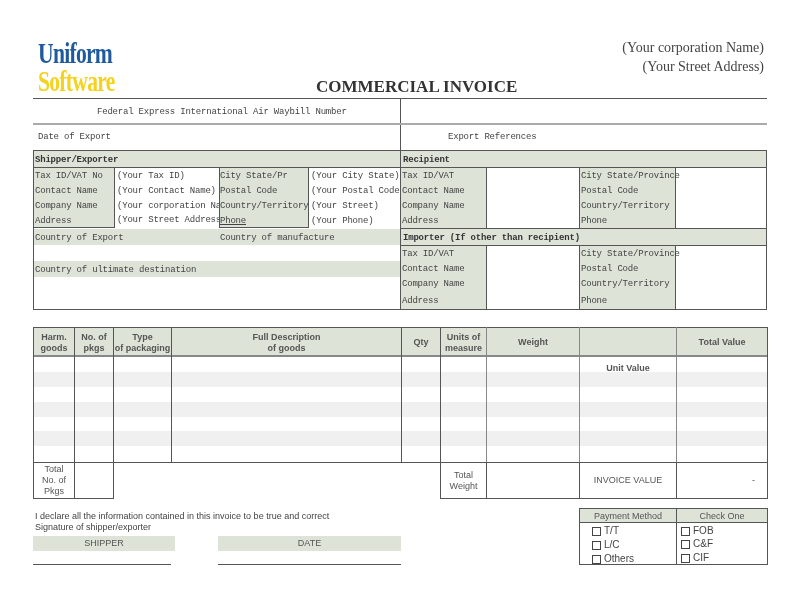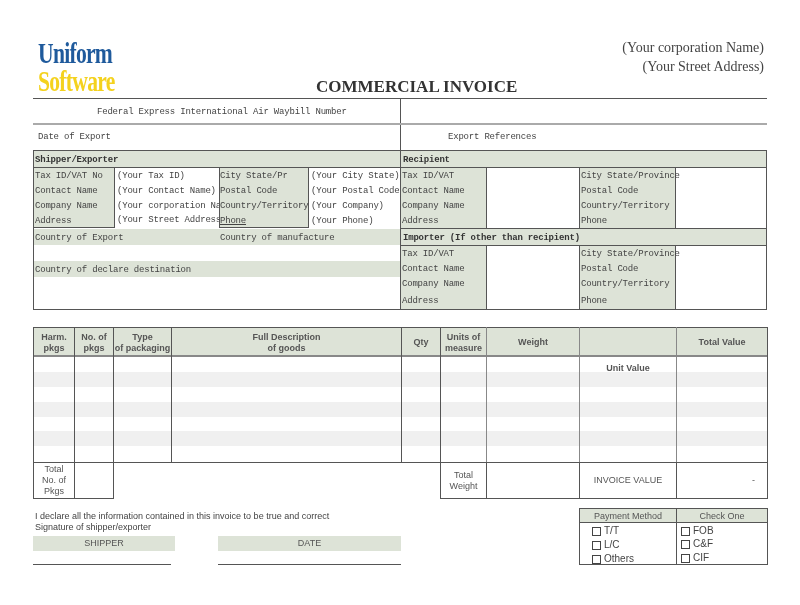--- a/index.html
+++ b/index.html
@@ -61,29 +61,29 @@
 <div class="abs mono" style="left:117px; top:201px; width:102px; overflow:hidden;">(Your corporation  Na</div>
 <div class="abs mono" style="left:117px; top:215px; width:102px; overflow:hidden;">(Your Street Address)</div>
 
 <div class="abs mono" style="left:220px; top:171px; width:67px; overflow:hidden;">City  State/Provir</div>
 <div class="abs mono" style="left:220px; top:186px;">Postal Code</div>
 <div class="abs mono" style="left:220px; top:201px;">Country/Territory</div>
 <div class="abs mono" style="left:220px; top:216px; text-decoration:underline;">Phone</div>
 
 <div class="abs mono" style="left:311px; top:171px;">(Your City State)</div>
 <div class="abs mono" style="left:311px; top:186px;">(Your Postal Code)</div>
-<div class="abs mono" style="left:311px; top:201px;">(Your Company)</div>
+<div class="abs mono" style="left:311px; top:201px;">(Your Street)</div>
 <div class="abs mono" style="left:311px; top:216px;">(Your Phone)</div>
 
 <div class="abs bg-green" style="left:34px; top:229px; width:366px; height:16px;"></div>
 <div class="abs mono" style="left:35px; top:233px;">Country of Export</div>
 <div class="abs mono" style="left:220px; top:233px;">Country of manufacture</div>
 <div class="abs" style="left:34px; top:245px; width:366px; height:16px;"></div>
 <div class="abs bg-green" style="left:34px; top:261px; width:366px; height:16px;"></div>
-<div class="abs mono" style="left:35px; top:265px;">Country of declare destination</div>
+<div class="abs mono" style="left:35px; top:265px;">Country of ultimate destination</div>
 <div class="abs" style="left:34px; top:277px; width:366px; height:32px;"></div>
 
 <div class="abs bg-green" style="left:401px; top:151px; width:365px; height:17px; border-bottom:1px solid #555;"></div>
 <div class="abs mono bold-mono" style="left:403px; top:155px;">Recipient</div>
 <div class="abs bg-green" style="left:401px; top:168px; width:86px; height:60px; border-right:1px solid #555;"></div>
 <div class="abs bg-green" style="left:579px; top:168px; width:97px; height:60px; border-left:1px solid #555; border-right:1px solid #555;"></div>
 <div class="abs" style="left:676px; top:168px; width:90px; height:14px; background:#fff;"></div>
 <div class="abs mono" style="left:402px; top:171px;">Tax ID/VAT</div>
 <div class="abs mono" style="left:402px; top:186px;">Contact Name</div>
 <div class="abs mono" style="left:402px; top:201px;">Company Name</div>
@@ -121,21 +121,21 @@
 <div class="abs vline" style="left:74px; top:327px; height:136px;"></div>
 <div class="abs vline" style="left:113px; top:327px; height:136px;"></div>
 <div class="abs vline" style="left:171px; top:327px; height:136px;"></div>
 <div class="abs vline" style="left:401px; top:327px; height:136px;"></div>
 <div class="abs vline" style="left:440px; top:327px; height:136px;"></div>
 <div class="abs vline" style="left:486px; top:327px; height:136px; background:#888;"></div>
 <div class="abs vline" style="left:579px; top:327px; height:136px; background:#888;"></div>
 <div class="abs vline" style="left:676px; top:327px; height:136px; background:#888;"></div>
 
 <div class="abs hdr" style="left:34px; top:330px; width:40px; height:25px; white-space:pre-line;">Harm.
-pkgs</div>
+goods</div>
 <div class="abs hdr" style="left:75px; top:330px; width:38px; height:25px; white-space:pre-line;">No. of
 pkgs</div>
 <div class="abs hdr" style="left:114px; top:330px; width:57px; height:25px; white-space:pre-line;">Type
 of packaging</div>
 <div class="abs hdr" style="left:172px; top:330px; width:229px; height:25px; white-space:pre-line;">Full Description
 of goods</div>
 <div class="abs hdr" style="left:402px; top:330px; width:38px; height:25px; white-space:pre-line;">Qty</div>
 <div class="abs hdr" style="left:441px; top:330px; width:45px; height:25px; white-space:pre-line;">Units of
 measure</div>
 <div class="abs hdr" style="left:487px; top:330px; width:92px; height:25px;">Weight</div>

